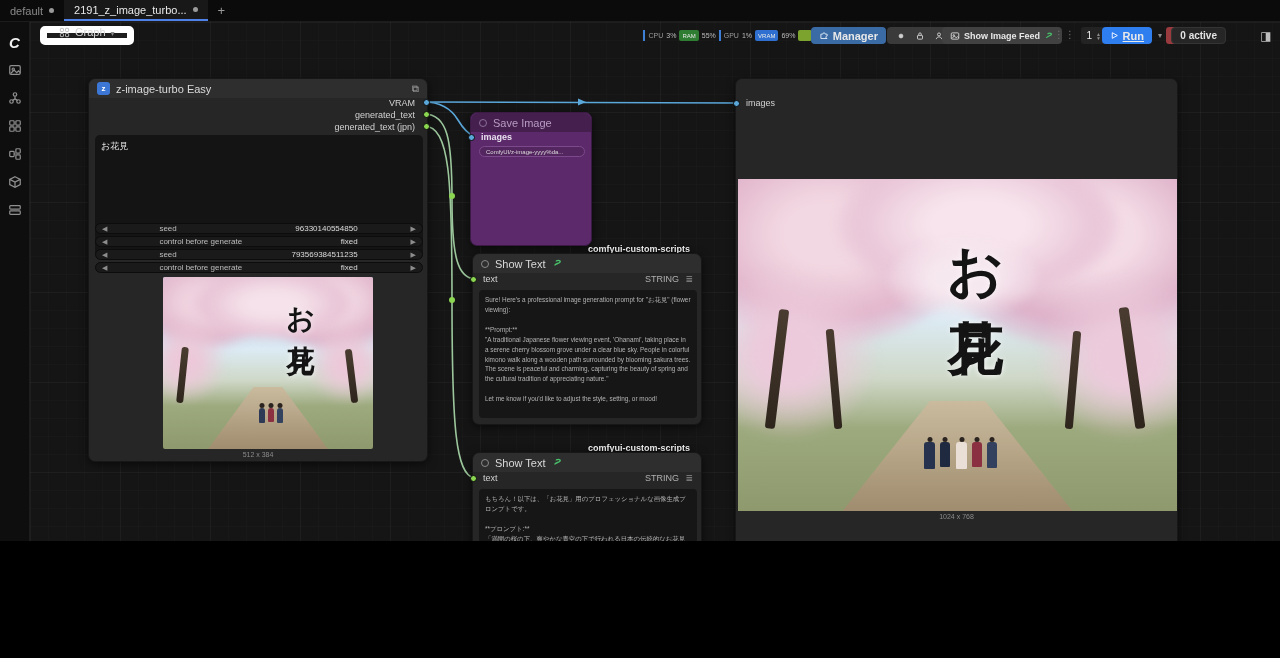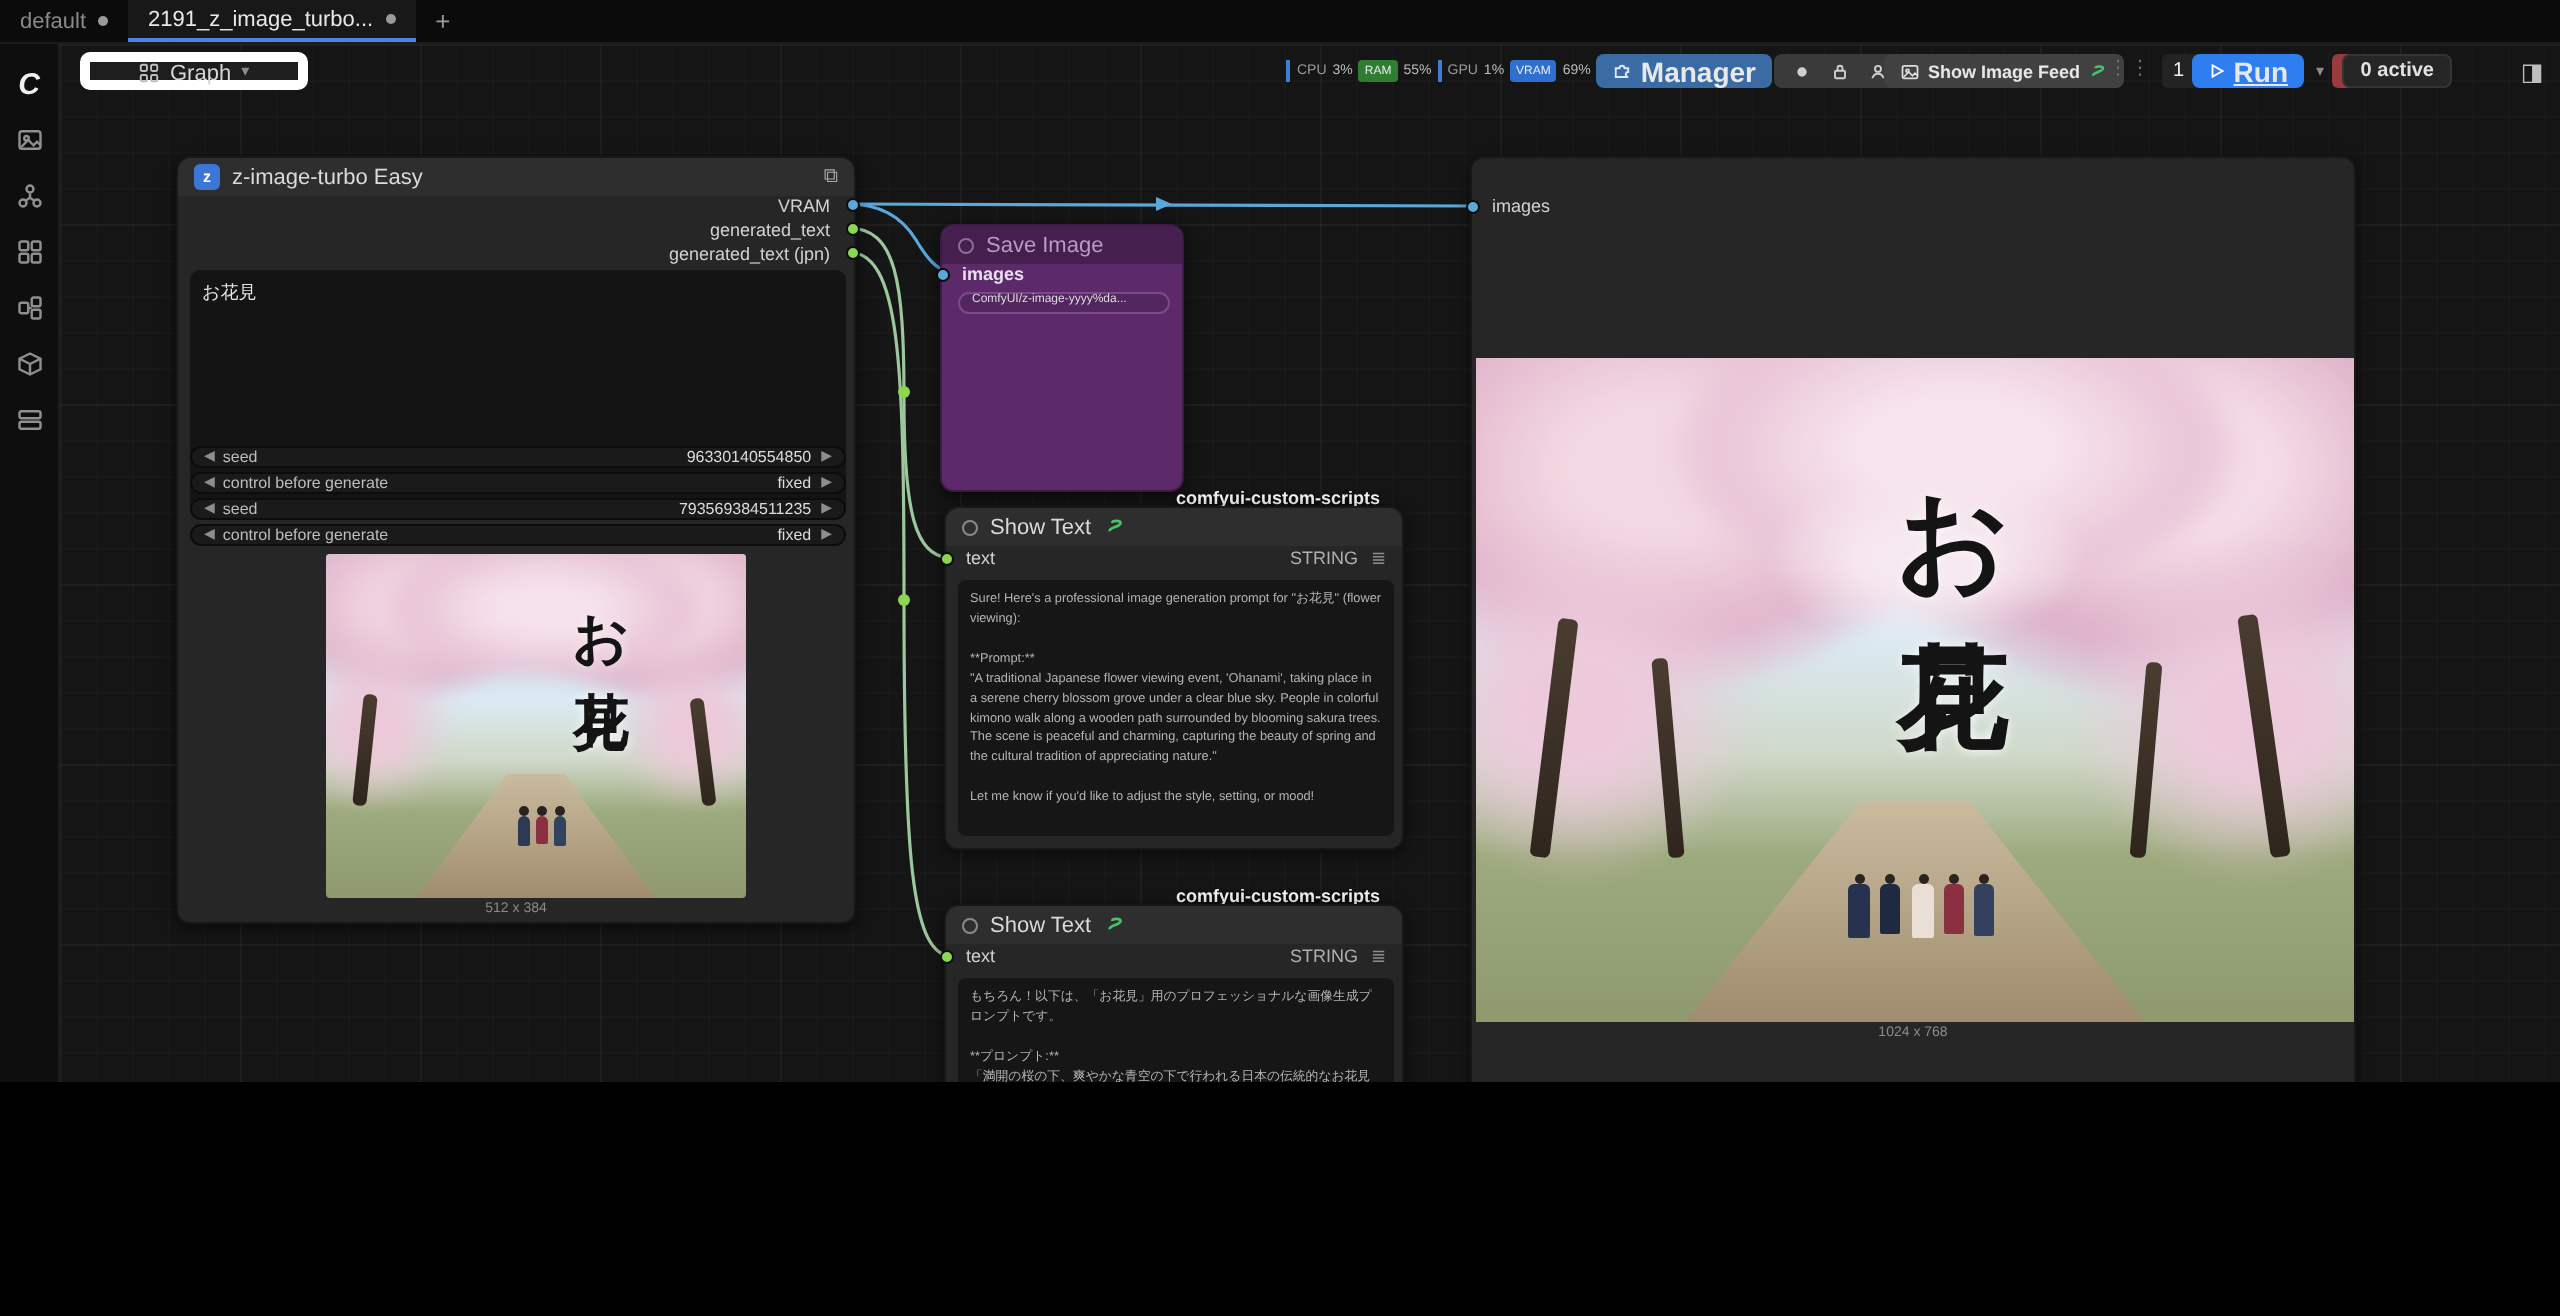--- a/index.html
+++ b/index.html
@@ -26,31 +26,31 @@
 
   
   #sidebar { left:0; top:22px; width:30px; height:636px; background:#0e0e0e; border-right:1px solid #1d1d1d;
     display:flex; flex-direction:column; align-items:center; padding:6px 0; }
   .side-icon { width:20px; height:20px; margin:4px 0; display:flex; align-items:center; justify-content:center; color:#8f8f8f; }
   .side-icon svg { width:14px; height:14px; stroke:#8f8f8f; fill:none; stroke-width:1.4; }
   #side-spacer { flex:1; }
   #logo-glyph { color:#f0f0f0; font-weight:bold; font-size:15px; font-style:italic; }
 
   
-  #graph-pill { left:40px; top:26px; height:19px; background:#1e1e1e; border:5px solid #ffffff; border-radius:5px;
-    display:flex; align-items:flex-start; gap:5px; padding:0 24px; color:#d6d6d6; font-size:11px; }
+  #graph-pill { left:40px; top:26px; height:19px; background:#1e1e1e; border:7px solid #ffffff; border-radius:5px;
+    display:flex; align-items:flex-end; gap:5px; padding:0 12px; color:#d6d6d6; font-size:11px; }
   #graph-pill svg { width:11px; height:11px; stroke:#bdbdbd; fill:none; stroke-width:1.4; }
   .caret { color:#8a8a8a; font-size:8px; }
 
   
   #monitor { right:392px; top:27px; height:17px; display:flex; align-items:center; gap:3px; font-size:7px; color:#bdbdbd; }
   .meter-bar { width:2px; height:11px; background:#3d7fd6; }
   .mon-label { color:#9a9a9a; }
   .mon-chip { height:11px; display:flex; align-items:center; justify-content:center; padding:0 3px; color:#eaeaea; font-size:6px; border-radius:2px; }
-  .btn { display:flex; align-items:center; gap:4px; border-radius:4px; font-size:14px; color:#e8e8e8; height:17px; padding:0 8px; }
+  .btn { display:flex; align-items:center; gap:4px; border-radius:4px; font-size:11px; color:#e8e8e8; height:17px; padding:0 8px; }
   #manager-btn { right:332px; top:27px; background:#3a6ba5; font-weight:bold; }
   #mgr-icons { right:246px; top:27px; height:17px; background:#3a3a3a; border-radius:4px; display:flex; align-items:center; gap:9px; padding:0 9px; }
   #mgr-icons svg { width:10px; height:10px; stroke:#cfcfcf; fill:none; stroke-width:1.5; }
   #feed-btn { right:156px; top:27px; background:#414141; font-weight:bold; font-size:9px; }
   #feed-btn svg { width:10px; height:10px; stroke:#dedede; fill:none; stroke-width:1.4; }
   #drag-dots { right:142px; top:29px; color:#6f6f6f; font-size:10px; letter-spacing:1px; }
   #batch-count { right:112px; top:27px; height:17px; background:#232323; border-radius:3px; display:flex; align-items:center; padding:0 5px; gap:4px; color:#eee; font-size:10px; }
   .stepper { display:flex; flex-direction:column; font-size:5px; color:#8b8b8b; line-height:4px; }
   #run-btn { right:66px; top:27px; background:#2e7ef0; font-weight:bold;text-decoration:underline; }
   #run-caret { right:56px; top:31px; color:#8c8c8c; font-size:8px; }
@@ -59,21 +59,21 @@
   #panel-toggle { left:1258px; top:27px; width:16px; height:17px; color:#bdbdbd; font-size:12px; display:flex; align-items:center; justify-content:center; }
   #topright-anchor { left:0; top:0; width:1218px; height:0; }
 
   
   .node { position:absolute; background:#262626; border-radius:7px; box-shadow:0 2px 8px rgba(0,0,0,.55); border:1px solid #171717; }
   .node-header { height:19px; display:flex; align-items:center; gap:6px; padding:0 8px; background:#2e2e2e; border-radius:7px 7px 0 0; color:#dadada; font-size:11px; }
   .collapse-dot { width:8px; height:8px; border-radius:50%; border:1px solid #8a8a8a; }
   .slot-dot { position:absolute; width:7px; height:7px; border-radius:50%; border:1px solid #0c0c0c; }
   .slot-label { position:absolute; font-size:9px; color:#d2d2d2; }
   .widget-pill { position:absolute; height:11px; background:#1a1a1a; border:1px solid #0c0c0c; border-radius:6px;
-    display:flex; align-items:flex-start; justify-content:space-between; padding:0 6px; font-size:8px; color:#bdbdbd; }
+    display:flex; align-items:center; justify-content:space-between; padding:0 6px; font-size:8px; color:#bdbdbd;gap:48px; }
   .widget-pill .arrow { color:#8d8d8d; font-size:7px; }
   .widget-pill .wlabel { flex:0 0 auto; margin-left:4px; color:#bdbdbd; }
   .widget-pill .wvalue { flex:1; text-align:right; margin-right:5px; color:#dcdcdc; }
   .node-caption { position:absolute; width:100%; text-align:center; font-size:7px; color:#8b8b8b; }
 
   
   #node-zimage { left:88px; top:78px; width:340px; height:384px; }
   #zimage-badge { width:13px; height:13px; border-radius:3px; background:#3d77d6; display:flex; align-items:center; justify-content:center; color:#fff; font-size:8px; font-weight:bold; }
   #zimage-expand { margin-left:auto; color:#a8a8a8; font-size:10px; }
   #zimage-textarea { position:absolute; left:6px; top:56px; width:328px; height:122px; background:#141414; border-radius:5px; padding:5px 6px; font-size:9px; color:#e6e6e6; }

